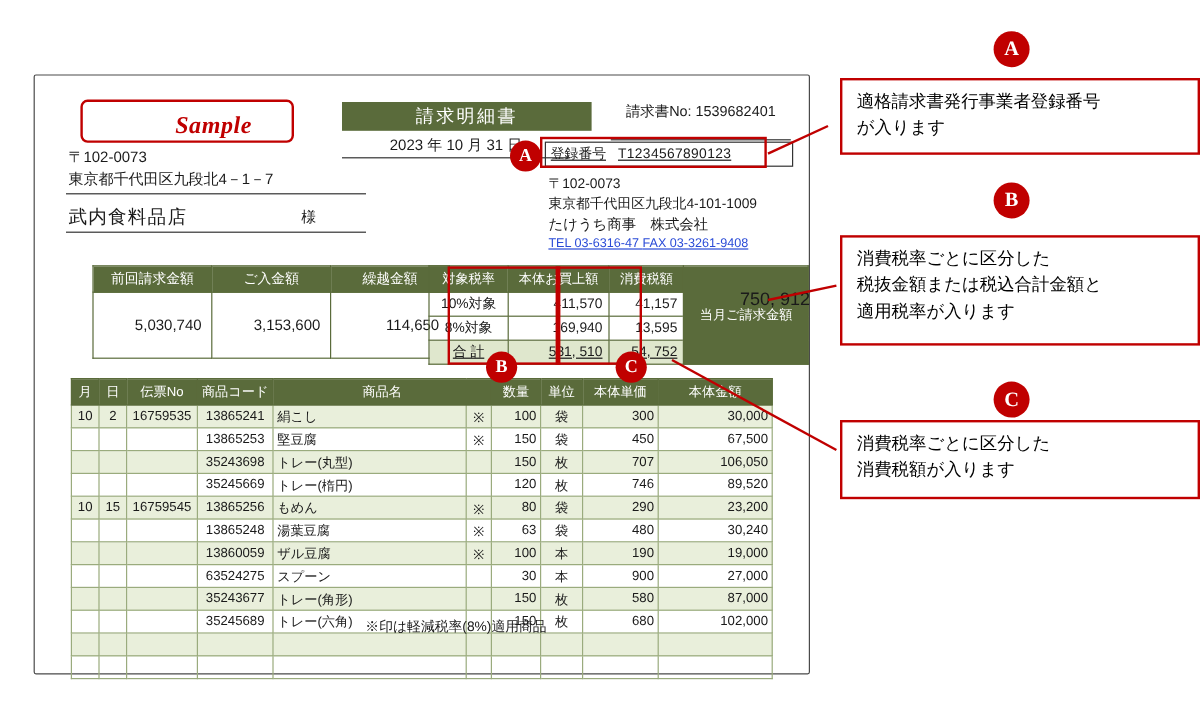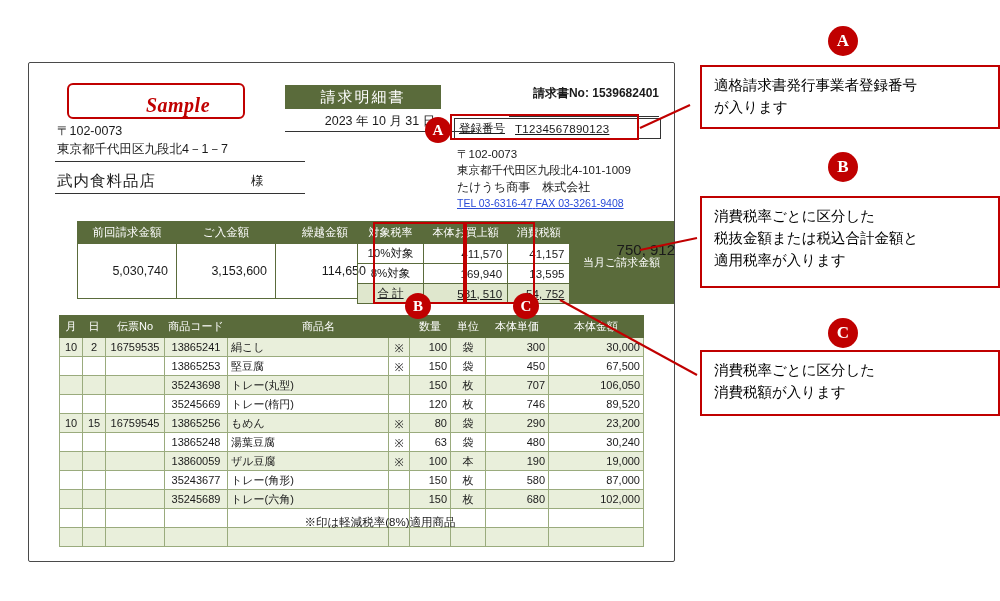--- a/index.html
+++ b/index.html
@@ -23,31 +23,31 @@
     position:absolute;left:38px;top:20px;width:130px;height:32px;
     border:2px solid #c00000;border-radius:6px;
     display:flex;align-items:flex-end;justify-content:center;padding-left:44px;
   }
   .sample-stamp span{
     color:#c00000;font-family:"Liberation Serif", serif;
     font-weight:bold;font-style:italic;font-size:20px;letter-spacing:.5px;
   }
   
   .doc-title{
-    position:absolute;left:256px;top:22px;width:156px;height:24px;
+    position:absolute;left:256px;top:22px;width:208px;height:24px;
     background:#5a6b3b;color:#fff;font-size:15px;
     display:flex;align-items:center;justify-content:center;letter-spacing:2px;
   }
   .doc-date{
     position:absolute;left:256px;top:50px;width:190px;
     text-align:center;font-size:12.5px;border-bottom:1px solid #333;padding-bottom:1px;
   }
   .inv-no{
     position:absolute;left:480px;top:22px;width:150px;font-size:12px;
-    border-bottom:1px solid #333;padding-bottom:14px;text-align:right;font-weight:bold;
+    border-bottom:1px solid #333;padding-bottom:14px;text-align:center;
   }
   
   .reg-box{
     position:absolute;left:425px;top:55px;width:205px;height:19px;
     border:1px solid #333;display:flex;align-items:center;font-size:11.5px;text-decoration:underline;
   }
   .reg-box .lbl{padding-left:4px;white-space:nowrap;}
   .reg-box .val{padding-left:10px;letter-spacing:.3px;}
   
   .cust-zip{position:absolute;left:28px;top:60px;font-size:12.5px;}
@@ -293,20 +293,32 @@
           <td class="c">※</td>
           <td class="r">100</td>
           <td class="c">本</td>
           <td class="r">190</td>
           <td class="r">19,000</td>
         </tr>
     <tr>
           <td class="c"></td>
           <td class="c"></td>
           <td class="c"></td>
+          <td class="c">63524275</td>
+          <td class="l">スプーン</td>
+          <td class="c"></td>
+          <td class="r">30</td>
+          <td class="c">本</td>
+          <td class="r">900</td>
+          <td class="r">27,000</td>
+        </tr>
+    <tr>
+          <td class="c"></td>
+          <td class="c"></td>
+          <td class="c"></td>
           <td class="c">35243677</td>
           <td class="l">トレー(角形)</td>
           <td class="c"></td>
           <td class="r">150</td>
           <td class="c">枚</td>
           <td class="r">580</td>
           <td class="r">87,000</td>
         </tr>
     <tr>
           <td class="c"></td>

